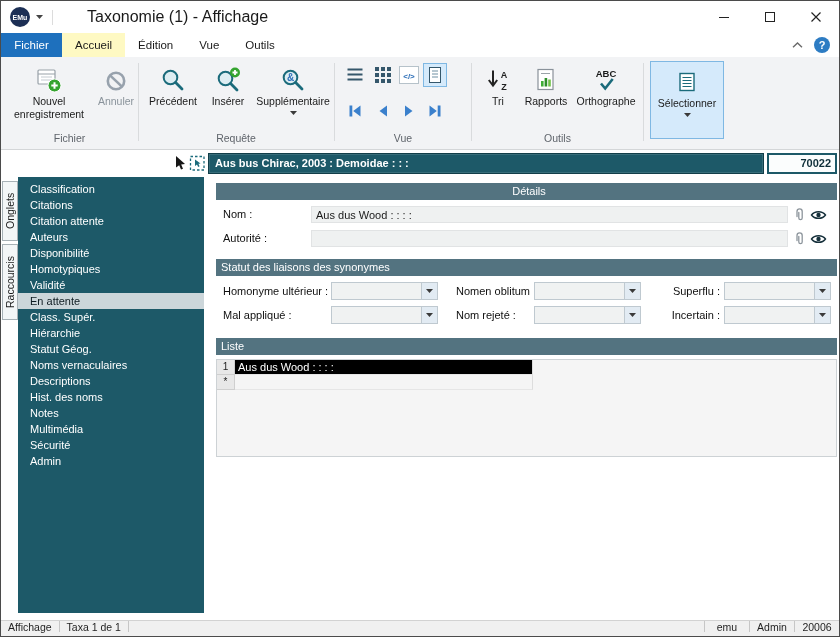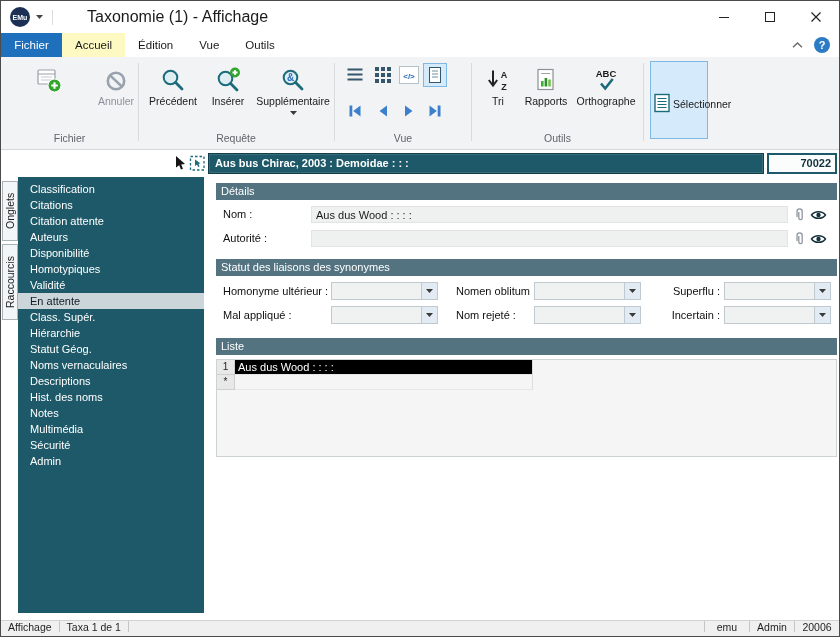--- a/index.html
+++ b/index.html
@@ -29,21 +29,21 @@
 
   
   .ribbon { position:absolute; top:56px; left:0; right:0; height:93px; background:#f2f3f5; border-bottom:1px solid #d4d6d8; }
   .rsep { position:absolute; top:6px; height:78px; width:1px; background:#d9dbdd; }
   .rgroup-label { position:absolute; top:75px; font-size:10.5px; color:#5f646b; text-align:center; }
   .bigbtn { position:absolute; top:4px; display:flex; flex-direction:column; align-items:center; text-align:center; font-size:10.5px; line-height:13px; color:#1a1a1a; }
   .bigbtn .ic { height:32px; display:flex; align-items:flex-end; justify-content:center; margin-bottom:2px; }
   .bigbtn.disabled { color:#8a939b; }
   .smallbtn { position:absolute; width:24px; height:24px; display:flex; align-items:center; justify-content:center; border:1px solid transparent; }
   .smallbtn.selected { background:#d5eafb; border:1px solid #7fb8e3; }
-  .selectbtn { position:absolute; left:649px; top:4px; width:58px; height:78px; background:#d5eafb; border:1px solid #7fb8e3; display:flex; flex-direction:row; align-items:center; padding-top:9px; font-size:10.5px; line-height:13px; }
+  .selectbtn { position:absolute; left:649px; top:4px; width:74px; height:78px; background:#d5eafb; border:1px solid #7fb8e3; display:flex; flex-direction:column; align-items:center; padding-top:9px; font-size:10.5px; line-height:13px; }
   .selectbtn .ic { margin-bottom:4px; }
   .caret-down { margin-top:3px; }
 
   
   .recordbar { position:absolute; top:149px; left:0; right:0; height:27px; background:#fff; }
   .tool-ic { position:absolute; top:5px; }
   .record-summary { position:absolute; left:207px; top:3px; width:556px; height:21px; background:#1d5968; border:1px solid #123e49; box-shadow:inset 0 0 0 1px rgba(255,255,255,0.12); color:#fff; font-weight:bold; line-height:19px; padding-left:6px; white-space:nowrap; overflow:hidden; }
   .record-irn { position:absolute; left:766px; top:3px; width:70px; height:21px; background:#fbfdfd; border:2px solid #1d5968; color:#10303a; font-weight:bold; line-height:16px; text-align:right; padding-right:4px; }
 
   
@@ -130,20 +130,21 @@
       <span class="ic">
         <svg width="26" height="26" viewBox="0 0 26 26">
           <rect x="2" y="3" width="17" height="14" rx="1" fill="#fff" stroke="#98a1a8" stroke-width="1.2"></rect>
           <line x1="2" y1="7" x2="19" y2="7" stroke="#98a1a8"></line>
           <line x1="5" y1="10" x2="16" y2="10" stroke="#c3cad0"></line>
           <line x1="5" y1="13" x2="16" y2="13" stroke="#c3cad0"></line>
           <circle cx="18.5" cy="18.5" r="6.5" fill="#35a42f" stroke="#fff"></circle>
           <path d="M18.5 15.3v6.4 M15.3 18.5h6.4" stroke="#fff" stroke-width="2"></path>
         </svg>
       </span>
+      <span>Nouvel enregistrement</span>
     </div>
     <div class="bigbtn disabled" style="left:92px;width:46px;">
       <span class="ic">
         <svg width="24" height="24" viewBox="0 0 24 24">
           <circle cx="12" cy="12" r="8.2" fill="none" stroke="#98a2ad" stroke-width="2.6"></circle>
           <line x1="6.3" y1="6.6" x2="17.7" y2="17.4" stroke="#98a2ad" stroke-width="2.6"></line>
         </svg>
       </span>
       <span>Annuler</span>
     </div>
@@ -324,21 +325,21 @@
       <div class="side-item">Descriptions</div>
       <div class="side-item">Hist. des noms</div>
       <div class="side-item">Notes</div>
       <div class="side-item">Multimédia</div>
       <div class="side-item">Sécurité</div>
       <div class="side-item">Admin</div>
     </div>
 
     <div class="content">
 
-      <div class="secbar" style="top:6px;">Détails</div>
+      <div class="secbar" style="top:6px;text-align:center;">Détails</div>
 
       <span class="flabel" style="left:19px;top:31px;">Nom :</span>
       <input class="tfield" style="left: 107px; top: 29px; width: 477px;" readonly="" value="Aus dus Wood : : : :">
       <svg class="ficon" style="left:589px;top:30px;" width="13" height="15">
         <path d="M4 9.5 V4.5 a2.6 2.6 0 0 1 5.2 0 V11 a1.7 1.7 0 0 1 -3.4 0 V5.5" fill="none" stroke="#8d959c" stroke-width="1.3" stroke-linecap="round"></path>
       </svg>
       <svg class="ficon" style="left:606px;top:32px;" width="17" height="12">
         <path d="M1.5 6 C4.5 1.6 12.5 1.6 15.5 6 C12.5 10.4 4.5 10.4 1.5 6 Z" fill="none" stroke="#16303b" stroke-width="1.4"></path>
         <circle cx="8.5" cy="6" r="2.2" fill="#16303b"></circle>
       </svg>

